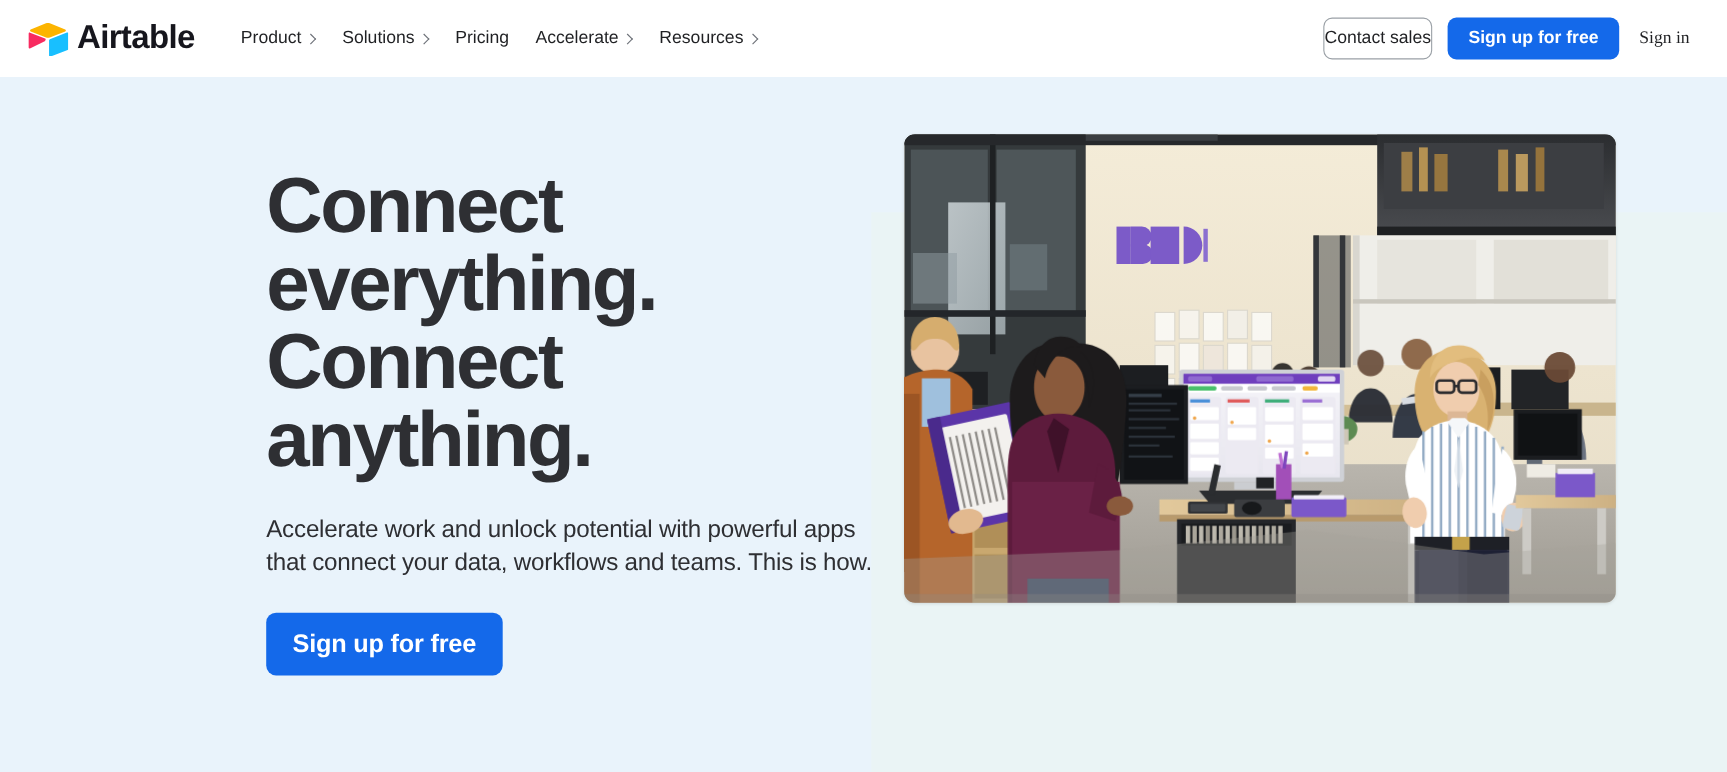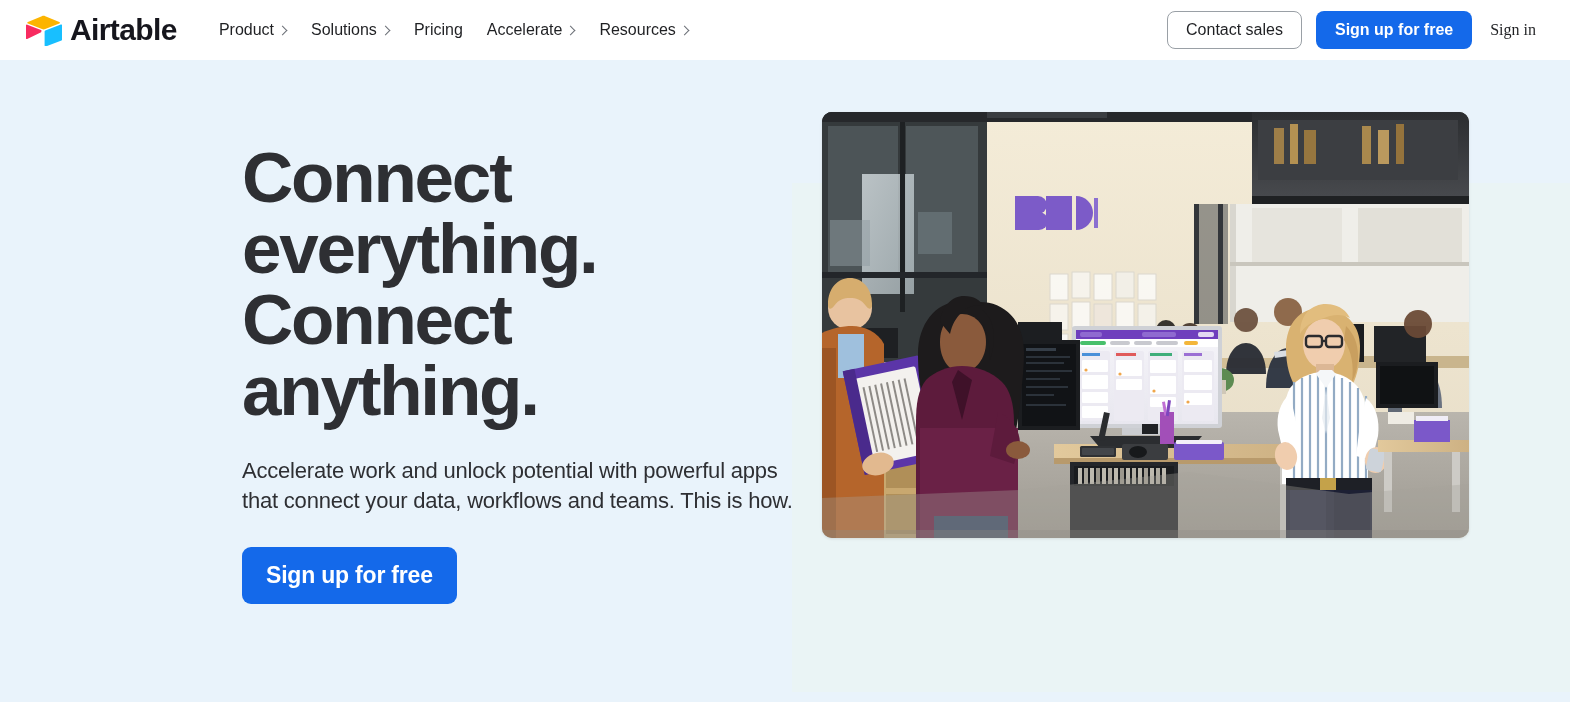--- a/index.html
+++ b/index.html
@@ -14,21 +14,21 @@
   body {
     font-family: "Liberation Sans", sans-serif;
     background: #e9f3fb;
     color: #1f2023;
     -webkit-font-smoothing: antialiased;
   }
 
   
   .header {
     position: relative;
-    height: 60px;
+    height: 70px;
     background: #ffffff;
     display: flex;
     align-items: center;
     padding: 0 24px 0 26px;
     z-index: 20;
   }
 
   .brand {
     display: flex;
     align-items: center;
@@ -102,21 +102,21 @@
     cursor: pointer;
     white-space: nowrap;
     border: none;
   }
 
   .btn-outline {
     background: #ffffff;
     color: #1f2023;
     border: 1px solid #9aa0a6;
     border-radius: 8px;
-    padding: 9px 18px;
+    padding: 9px 0;
     font-size: 16px;
   }
 
   .btn-primary {
     background: #1469ea;
     color: #ffffff;
     border-radius: 8px;
     padding: 10px 19px;
     font-weight: 700;
     font-size: 16px;

